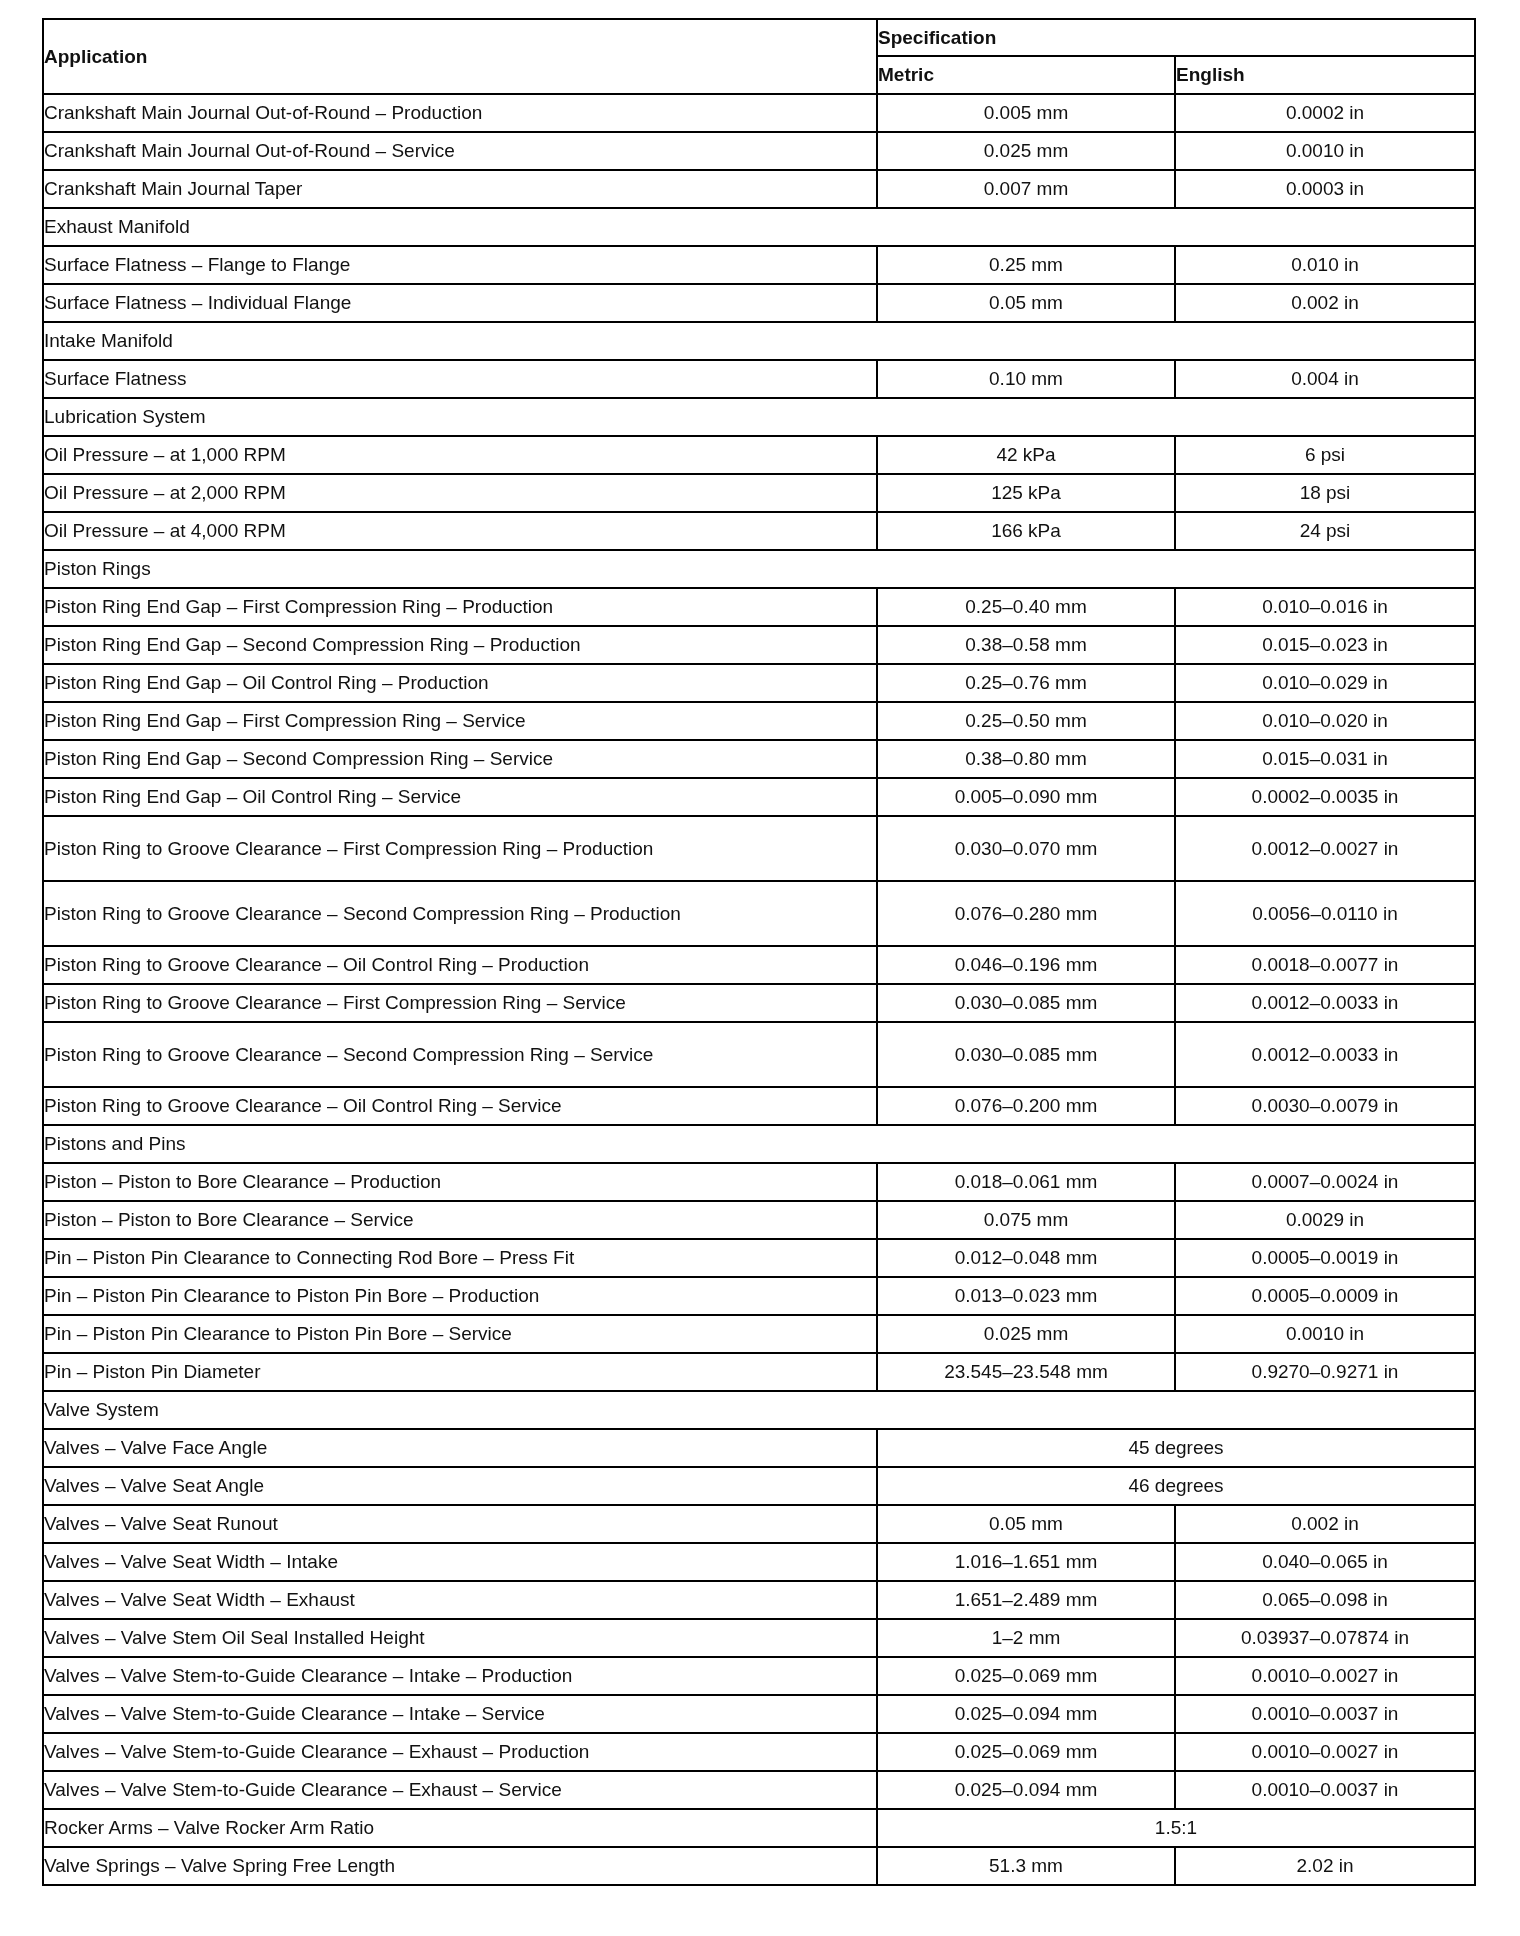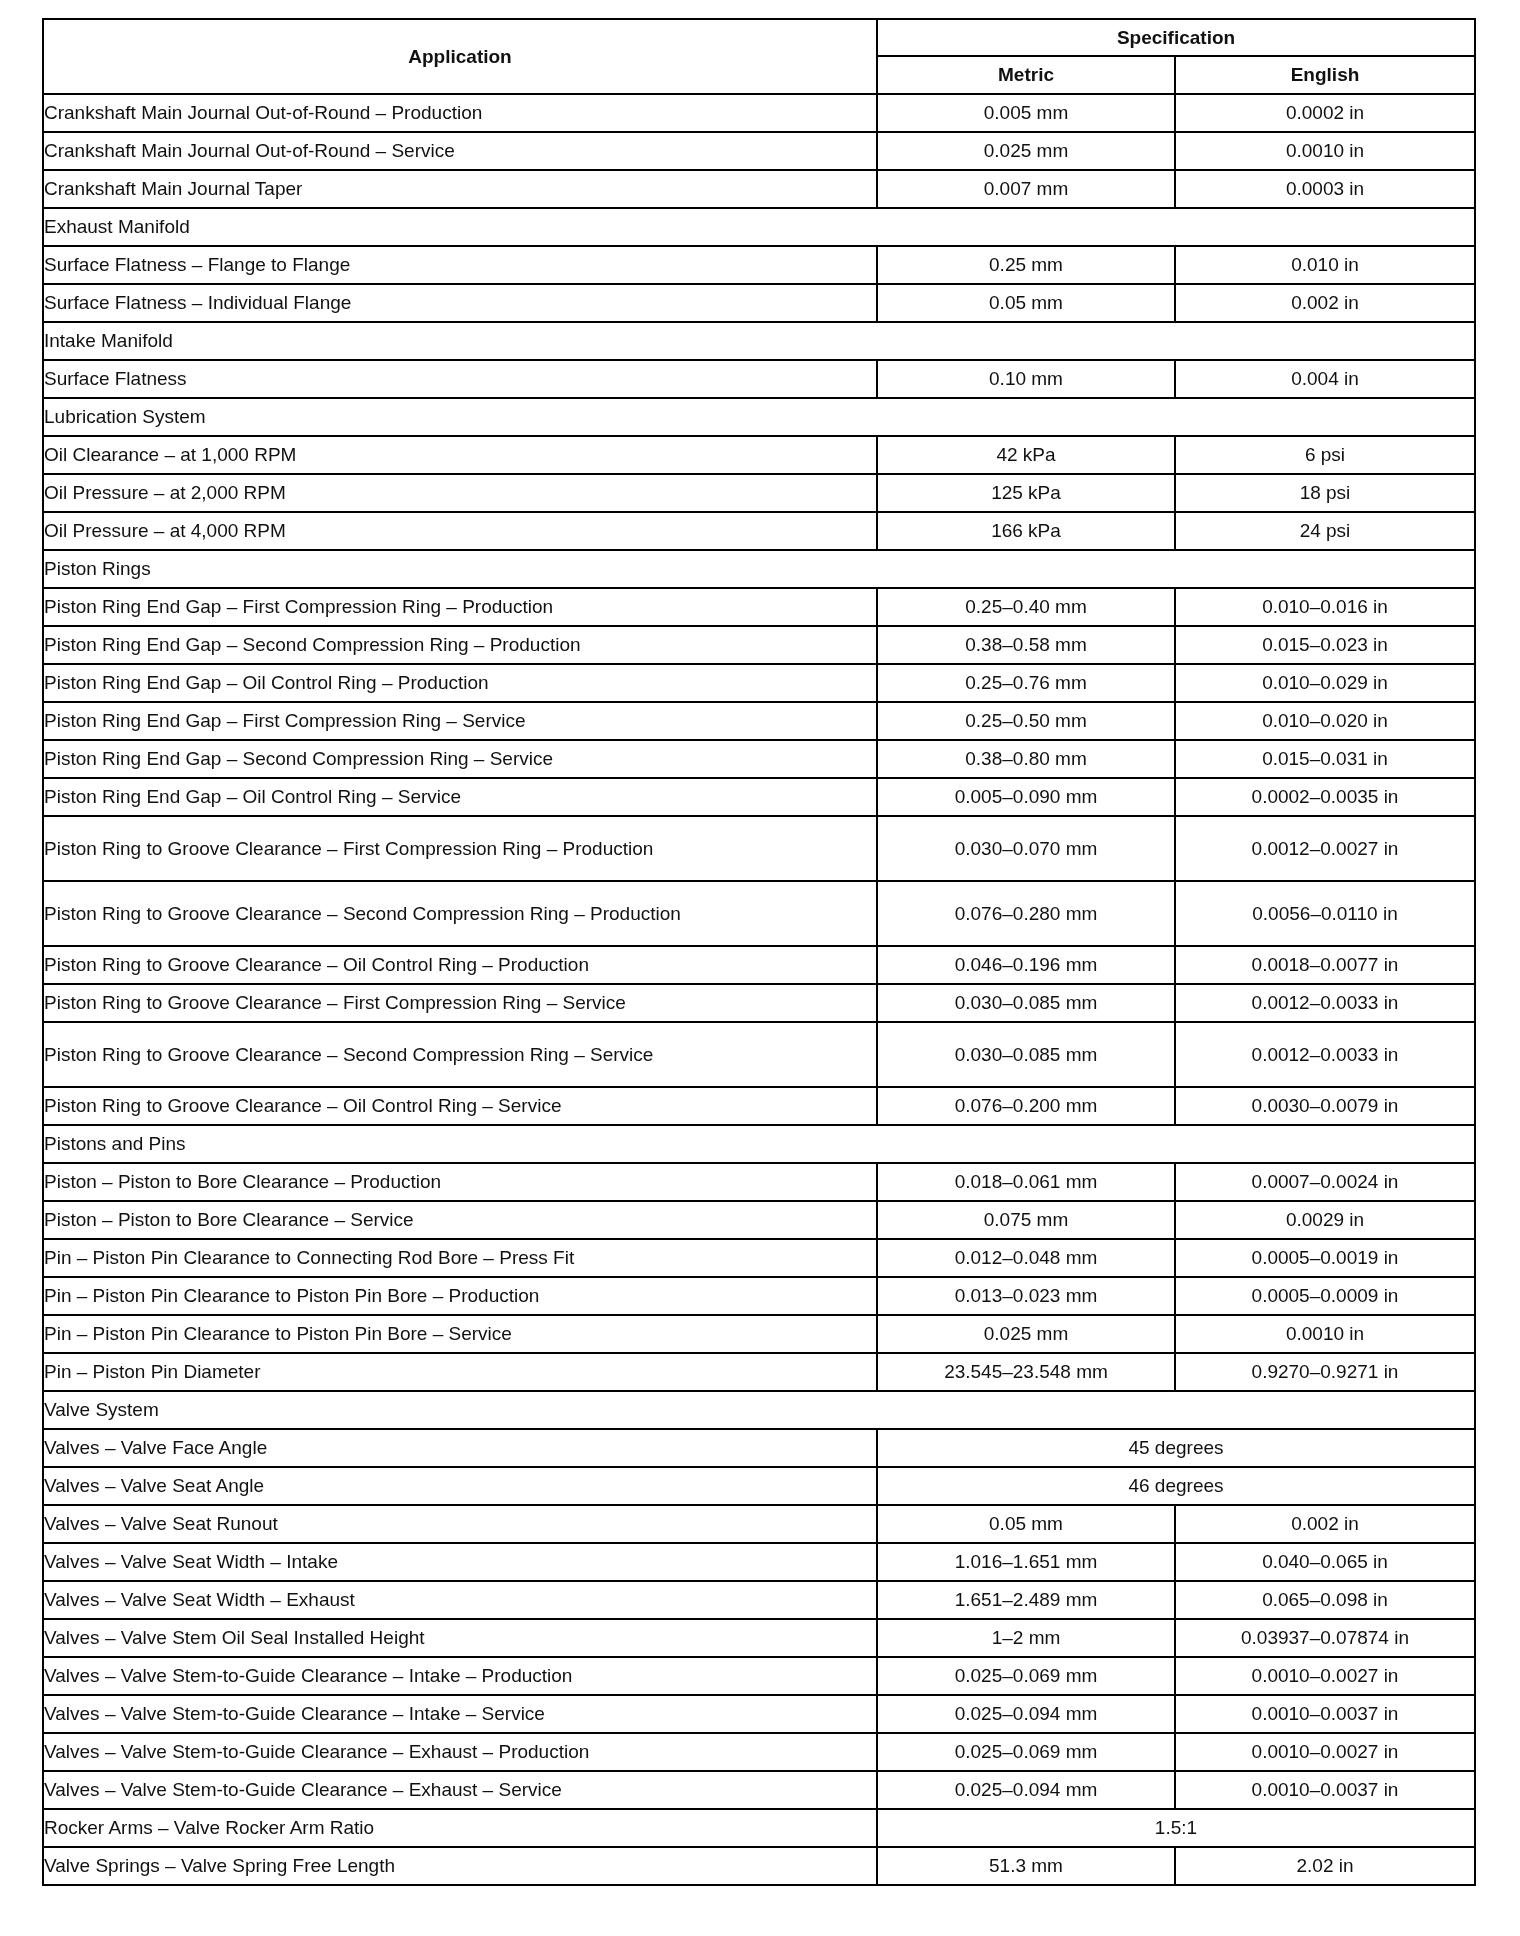--- a/index.html
+++ b/index.html
@@ -10,21 +10,21 @@
     border-collapse: collapse; table-layout: fixed;
     border: 2px solid #000;
   }
   #spec-table col.c-app { width: 834px; }
   #spec-table col.c-met { width: 298px; }
   #spec-table col.c-eng { width: 300px; }
   #spec-table th, #spec-table td {
     border: 2px solid #000; padding: 0; font-size: 19px; line-height: 22px;
     vertical-align: middle;
   }
-  #spec-table th { font-weight: bold; text-align: center; }
+  #spec-table th { font-weight: bold; text-align: left; }
   th.h-spec { height: 35px; }
   th.h-sub { height: 36px; }
   th.h-app { vertical-align: bottom; padding-bottom: 6px; }
   td.app { padding-left: 36px; padding-right: 8px; margin-top: 45px; }
   td.sect { padding-left: 14px; }
   td.val { text-align: center; }
   tr.r1 td { height: 36px; }
   tr.r2 td { height: 63px; }
 </style>
 </head>
@@ -80,21 +80,21 @@
       </tr>
       <tr class="r1">
         <td class="app">Surface Flatness</td>
         <td class="val">0.10 mm</td>
         <td class="val">0.004 in</td>
       </tr>
       <tr class="r1">
         <td colspan="3" class="sect">Lubrication System</td>
       </tr>
       <tr class="r1">
-        <td class="app">Oil Clearance – at 1,000 RPM</td>
+        <td class="app">Oil Pressure – at 1,000 RPM</td>
         <td class="val">42 kPa</td>
         <td class="val">6 psi</td>
       </tr>
       <tr class="r1">
         <td class="app">Oil Pressure – at 2,000 RPM</td>
         <td class="val">125 kPa</td>
         <td class="val">18 psi</td>
       </tr>
       <tr class="r1">
         <td class="app">Oil Pressure – at 4,000 RPM</td>

